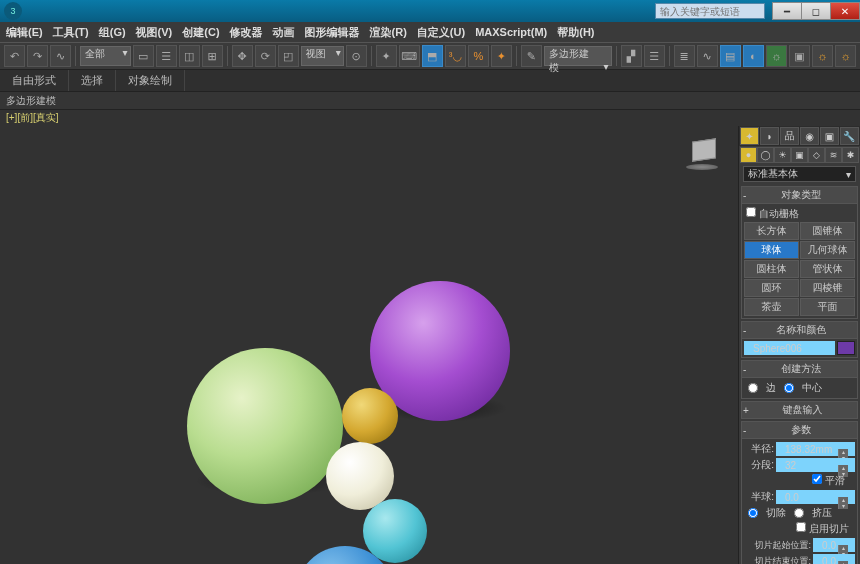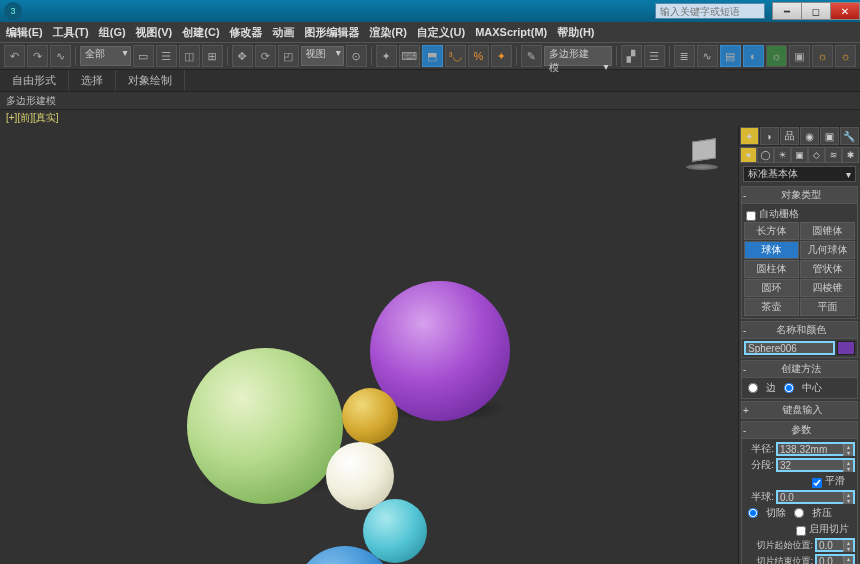--- a/index.html
+++ b/index.html
@@ -54,25 +54,25 @@
 .cmd-sub .cbtn { width:17px;height:16px; background:#444; border:1px solid #555;display:flex;align-items:center;justify-content:center;font-size:9px;}
 .cmd-sub .cbtn.active{background:#d8b830;}
 .cmd-body { flex:1; overflow-y:hidden; }
 .cmd-dd { margin:2px 4px; height:16px; background:#222; border:1px solid #555; font-size:10px; padding:0 4px;display:flex;align-items:center;justify-content:space-between;}
 .rollout { margin: 2px 2px; }
 .rollout-hdr { background:#4a4a4a; border:1px solid #555; text-align:center; padding:1px; font-size:10px;display:flex;align-items:center;justify-content:center;gap:4px;}
 .rollout-body { background:#3a3a3a; border:1px solid #555; border-top:none; padding:2px;}
 .grid2 { display:grid; grid-template-columns:1fr 1fr; gap:1px;}
 .grid2 .cell { background:#4e4e4e; border:1px solid #5a5a5a; text-align:center; padding:1px; font-size:10px;}
 .grid2 .cell.sel { background:#2878c8; color:#fff;text-align:center;}
-.chk { display:flex; align-items:flex-end; gap:3px; padding:1px 2px; font-size:10px;}
+.chk { display:flex; align-items:flex-start; gap:3px; padding:1px 2px; font-size:10px;}
 .chk input{width:10px;height:10px;}
 .field-row { display:flex; align-items:center; gap:2px; padding:1px 0; font-size:10px;}
 .field-row .lbl{width:30px;text-align:right;}
-.spinner { flex:1; height:14px; background:#555; border:2px solid #7dd3fc; display:flex;}
+.spinner { flex:1; height:14px; background:#555; border:7px solid #7dd3fc; display:flex;}
 .spinner .val{flex:1;padding:0 2px;font-size:10px;display:flex;align-items:center;}
 .spinner .btns{width:10px;display:flex;flex-direction:column;}
 .spinner .btns div{flex:1;background:#666;border-left:1px solid #777;font-size:6px;text-align:center;line-height:6px;}
 .colorswatch{width:18px;height:14px;border:1px solid #222;}
 .radio-row{display:flex;gap:8px;padding:1px 4px;font-size:10px;align-items:center;}
 .radio-row input{width:10px;height:10px;}
 </style>
 </head>
 <body>
 

